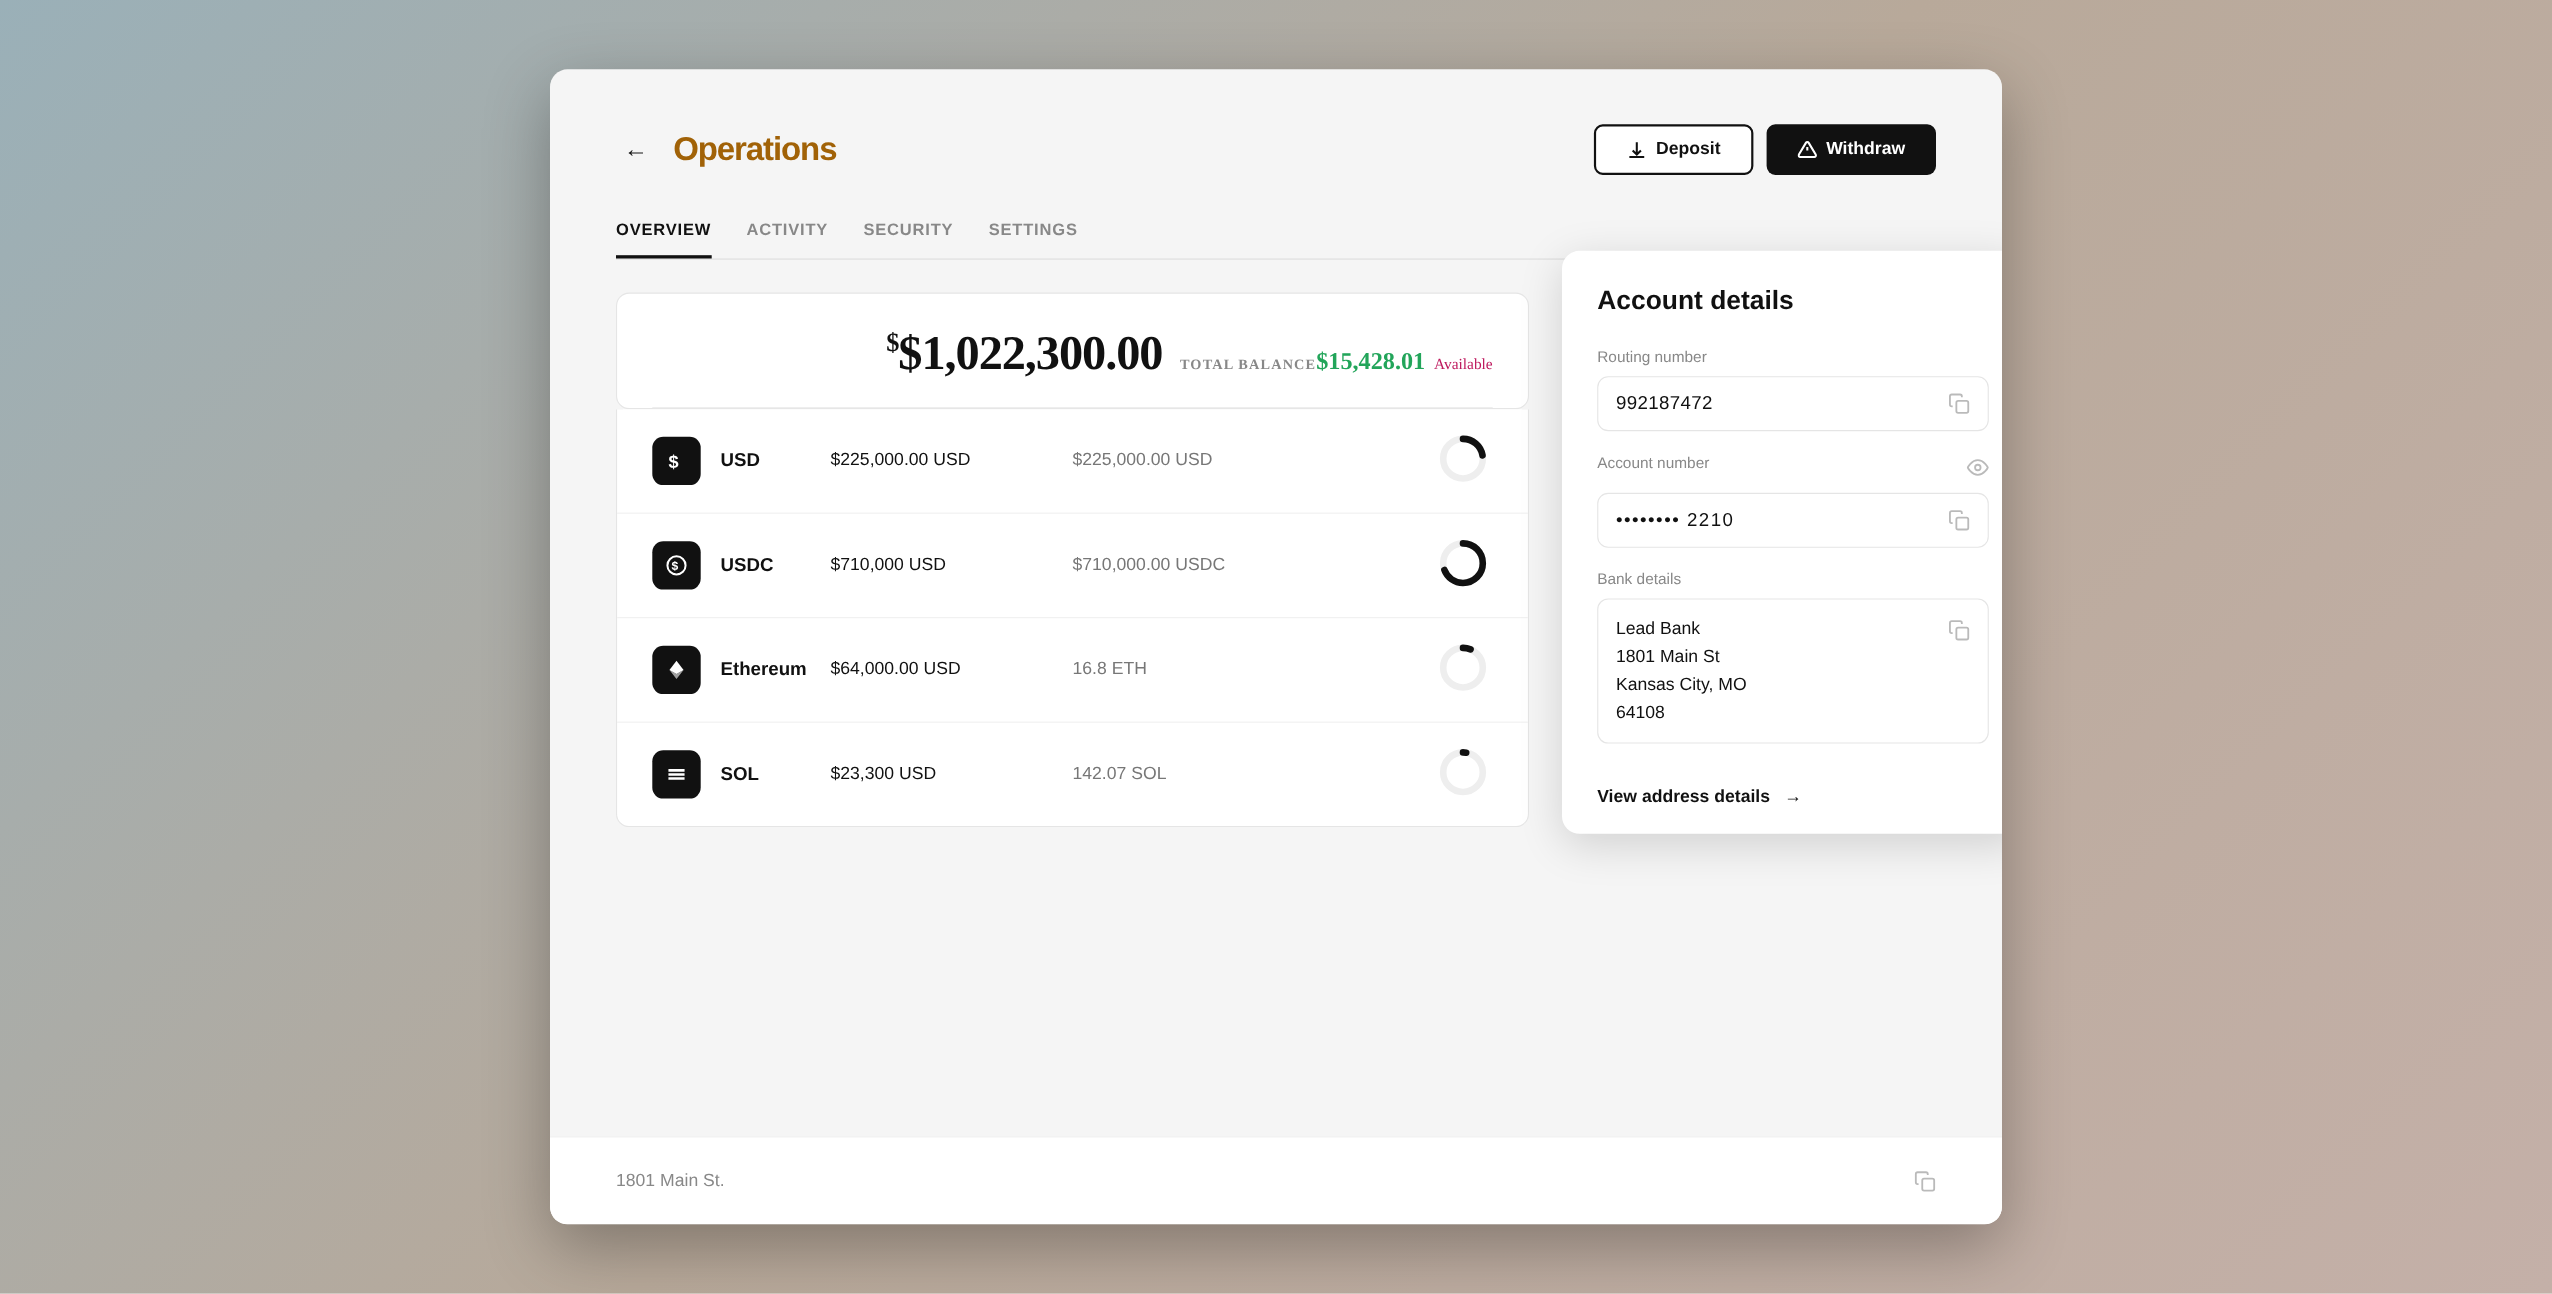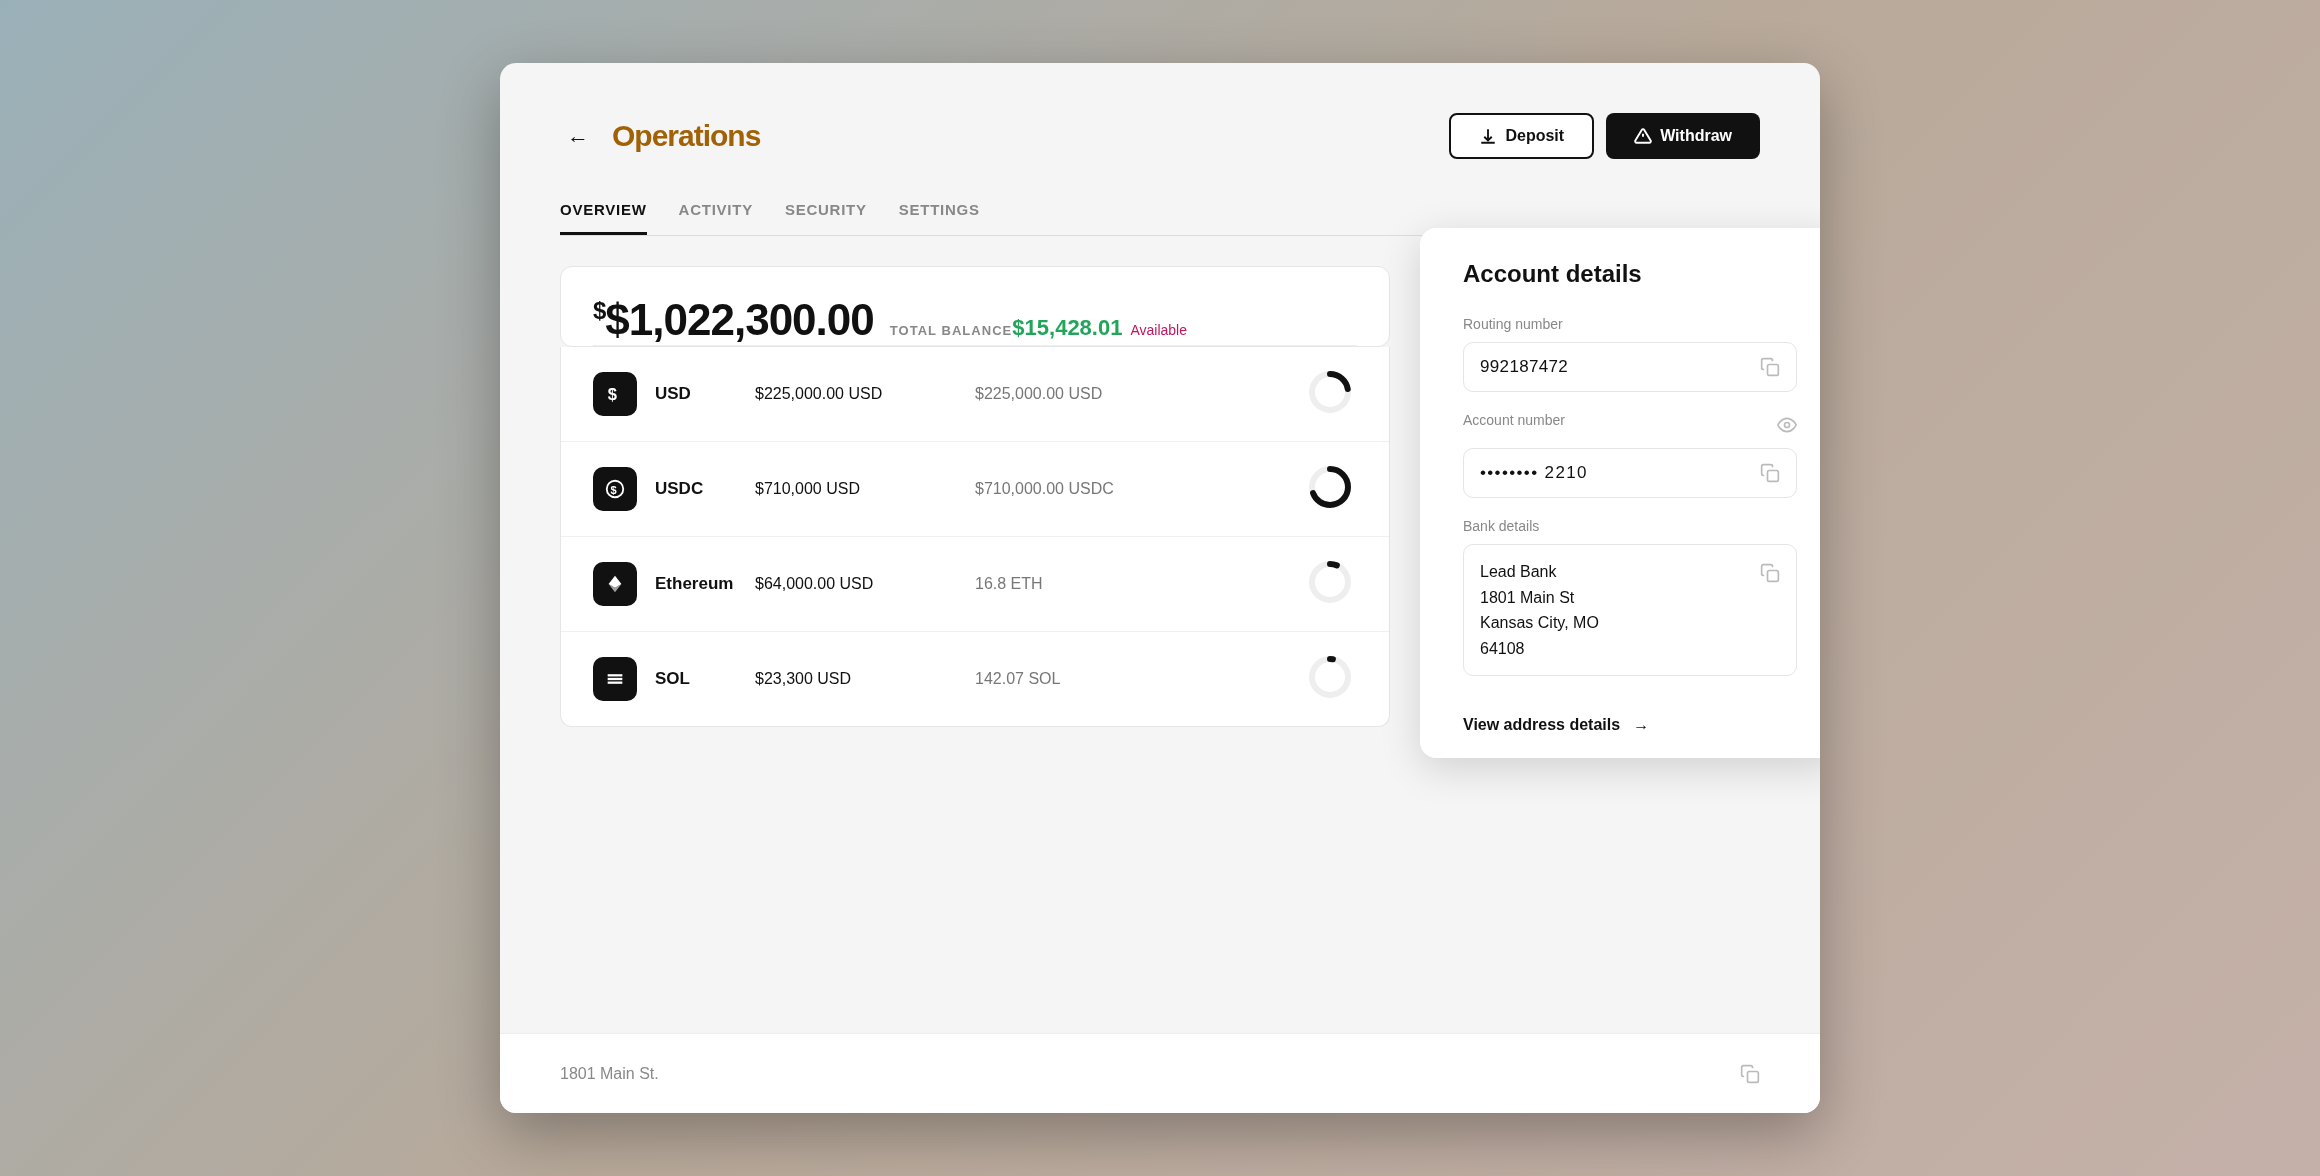--- a/index.html
+++ b/index.html
@@ -125,22 +125,24 @@
       border: 1px solid #e5e5e5;
       border-radius: 12px;
       padding: 28px 32px 0;
       margin-bottom: 0;
       width: 830px;
     }
 
     .balance-header {
       display: flex;
       align-items: baseline;
-      justify-content: flex-start;
+      justify-content: flex-end;
+      padding-bottom: 24px;
       border-bottom: 1px solid #eee;
+      font-family: Liberation Serif, serif;
     }
 
     .total-balance-row {
       display: flex;
       align-items: baseline;
       gap: 16px;
     }
 
     .balance-amount {
       font-size: 44px;
@@ -255,21 +257,21 @@
 
     
     .account-details-panel {
       position: absolute;
       top: 165px;
       right: -20px;
       width: 420px;
       background: #fff;
       border-radius: 16px;
       box-shadow: 0 10px 40px rgba(0,0,0,0.15);
-      padding: 32px 43px 24px;
+      padding: 32px 32px 24px;
       z-index: 10;
     }
 
     .panel-title {
       font-size: 24px;
       font-weight: 700;
       color: #111;
       margin-bottom: 28px;
     }
 

